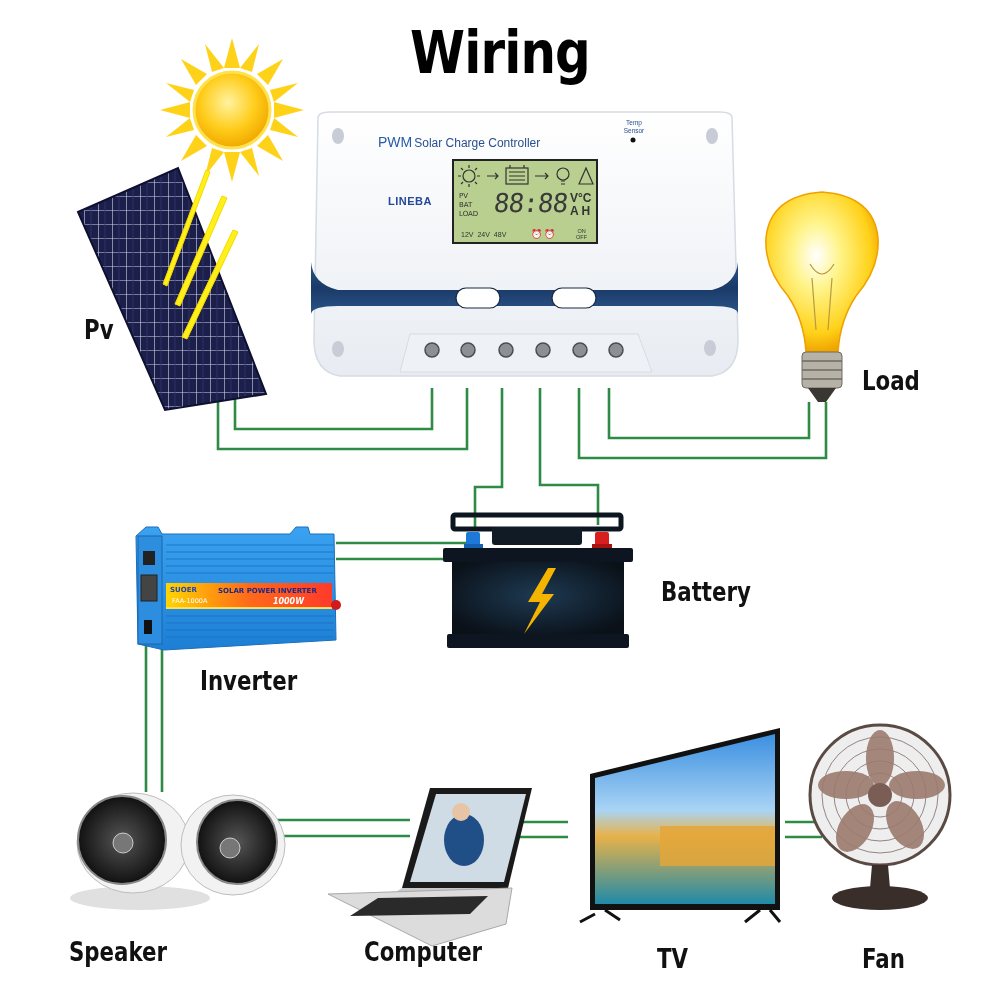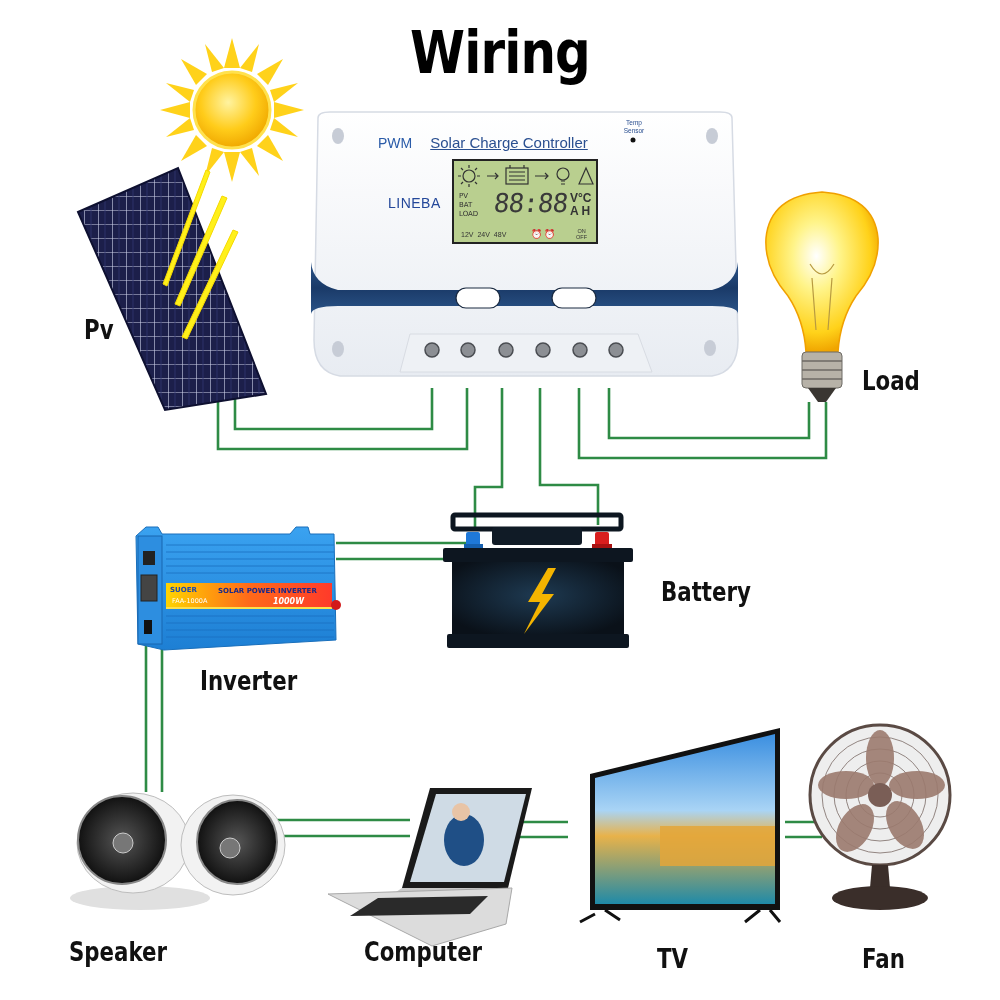--- a/index.html
+++ b/index.html
@@ -247,23 +247,23 @@
       <ellipse cx="855" cy="828" rx="16" ry="26" transform="rotate(30 855 828)"></ellipse>
       <ellipse cx="846" cy="785" rx="28" ry="14"></ellipse>
     </g>
     <circle cx="880" cy="795" r="12" fill="#7a5e56"></circle>
     <path d="M872 865 L870 888 L890 888 L888 865 Z" fill="#3a2e2a"></path>
     <ellipse cx="880" cy="898" rx="48" ry="12" fill="#3a2e2a"></ellipse>
   </g>
 </svg>
 
 <div class="abs" style="left:378px;top:134px;font-size:14px;color:#2a5ba8;white-space:nowrap;">
-  <span>PWM</span><span style="font-size:15px;color:#2a4f90;margin-left:18px;text-decoration:underline;">Solar Charge Controller</span>
-</div>
-<div class="abs" style="left:364px;top:195px;font-size:14px;font-weight:normal;color:#24489a;letter-spacing:0.5px;padding-left:24px;">LINEBA</div>
+  <span>PWM</span><span style="font-size:12px;color:#2a4f90;margin-left:2px;">Solar Charge Controller</span>
+</div>
+<div class="abs" style="left:364px;top:195px;font-size:11px;font-weight:bold;color:#24489a;letter-spacing:0.5px;padding-left:24px;">LINEBA</div>
 <div class="abs" style="left:612px;top:119px;width:44px;text-align:center;font-size:6.5px;color:#2a4f90;line-height:8px;">
   <div>Temp</div>
   <div>Sensor</div>
 </div>
 
 <div class="abs" style="left:459px;top:192px;font-size:7px;color:#333;line-height:9px;font-family:'DejaVu Sans',sans-serif;">
   <div>PV</div>
   <div>BAT</div>
   <div>LOAD</div>
 </div>

